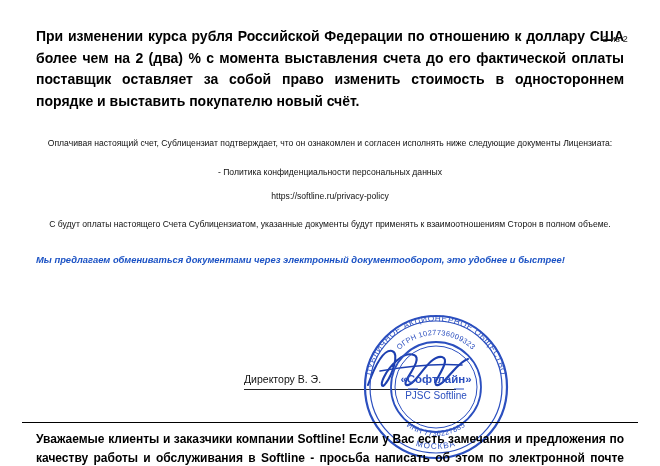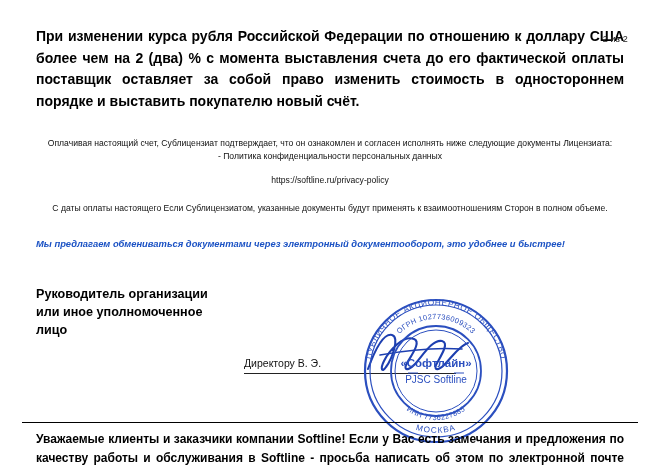--- a/index.html
+++ b/index.html
@@ -39,21 +39,21 @@
     text-align: justify;
     color: #000;
   }
   .para {
     font-size: 8.6px;
     line-height: 1.5;
     color: #111;
     text-align: center;
   }
   .para-1 { margin-top: 24px; }
-  .para-2 { }
+  .para-2 { margin-top: 16px; }
   .link-line { margin-top: 11px; }
   .para-3 { margin-top: 16px; }
   .promo {
     margin-top: 22px;
     font-size: 9.4px;
     font-weight: bold;
     line-height: 1.45;
     color: #1b52c4;
     font-style: italic;
   }
@@ -136,32 +136,27 @@
 
   <div class="page-number">2 из 2</div>
 
   <div class="clause">При изменении курса рубля Российской Федерации по отношению к доллару США более чем на 2 (два) % с момента выставления счета до его фактической оплаты поставщик оставляет за собой право изменить стоимость в одностороннем порядке и выставить покупателю новый счёт.</div>
 
   <div class="para para-1">Оплачивая настоящий счет, Сублицензиат подтверждает, что он ознакомлен и согласен исполнять ниже следующие документы Лицензиата:</div>
 
   <div class="para para-2">- Политика конфиденциальности персональных данных</div>
   <div class="para link-line">https://softline.ru/privacy-policy</div>
 
-  <div class="para para-3">С даты оплаты настоящего Если Сублицензиатом, указанные документы будут применять к взаимоотношениям Сторон в полном объеме.</div>
+  <div class="para para-3">С будут оплаты настоящего Счета Сублицензиатом, указанные документы будут применять к взаимоотношениям Сторон в полном объеме.</div>
 
   <div class="promo">
     <div>Мы предлагаем обмениваться документами через электронный документооборот, это удобнее и быстрее!</div>
   </div>
 
   <div class="signature-block">
-    <div class="signer-role">
-      <div>Руководитель организации</div>
-      <div>или иное уполномоченное</div>
-      <div>лицо</div>
-    </div>
 
     <div class="sig-line-wrap">
       <div class="sig-name">Директору В. Э.</div>
       <div class="sig-rule"></div>
       <svg class="signature-mark" viewBox="0 0 120 54">
         <path d="M6 44 C14 22, 22 8, 30 10 C38 12, 30 34, 24 42 C20 48, 18 44, 22 36 C28 24, 42 10, 52 14 C60 17, 48 32, 44 40 C42 45, 46 46, 52 40 C60 32, 70 14, 80 16 C88 18, 78 32, 74 40 C72 45, 76 46, 82 40 C90 32, 98 20, 106 18" fill="none" stroke="#1d3fb0" stroke-width="2.1" stroke-linecap="round"></path>
         <path d="M18 30 C40 26, 70 22, 100 24" fill="none" stroke="#1d3fb0" stroke-width="1.6" stroke-linecap="round"></path>
       </svg>
     </div>
 

